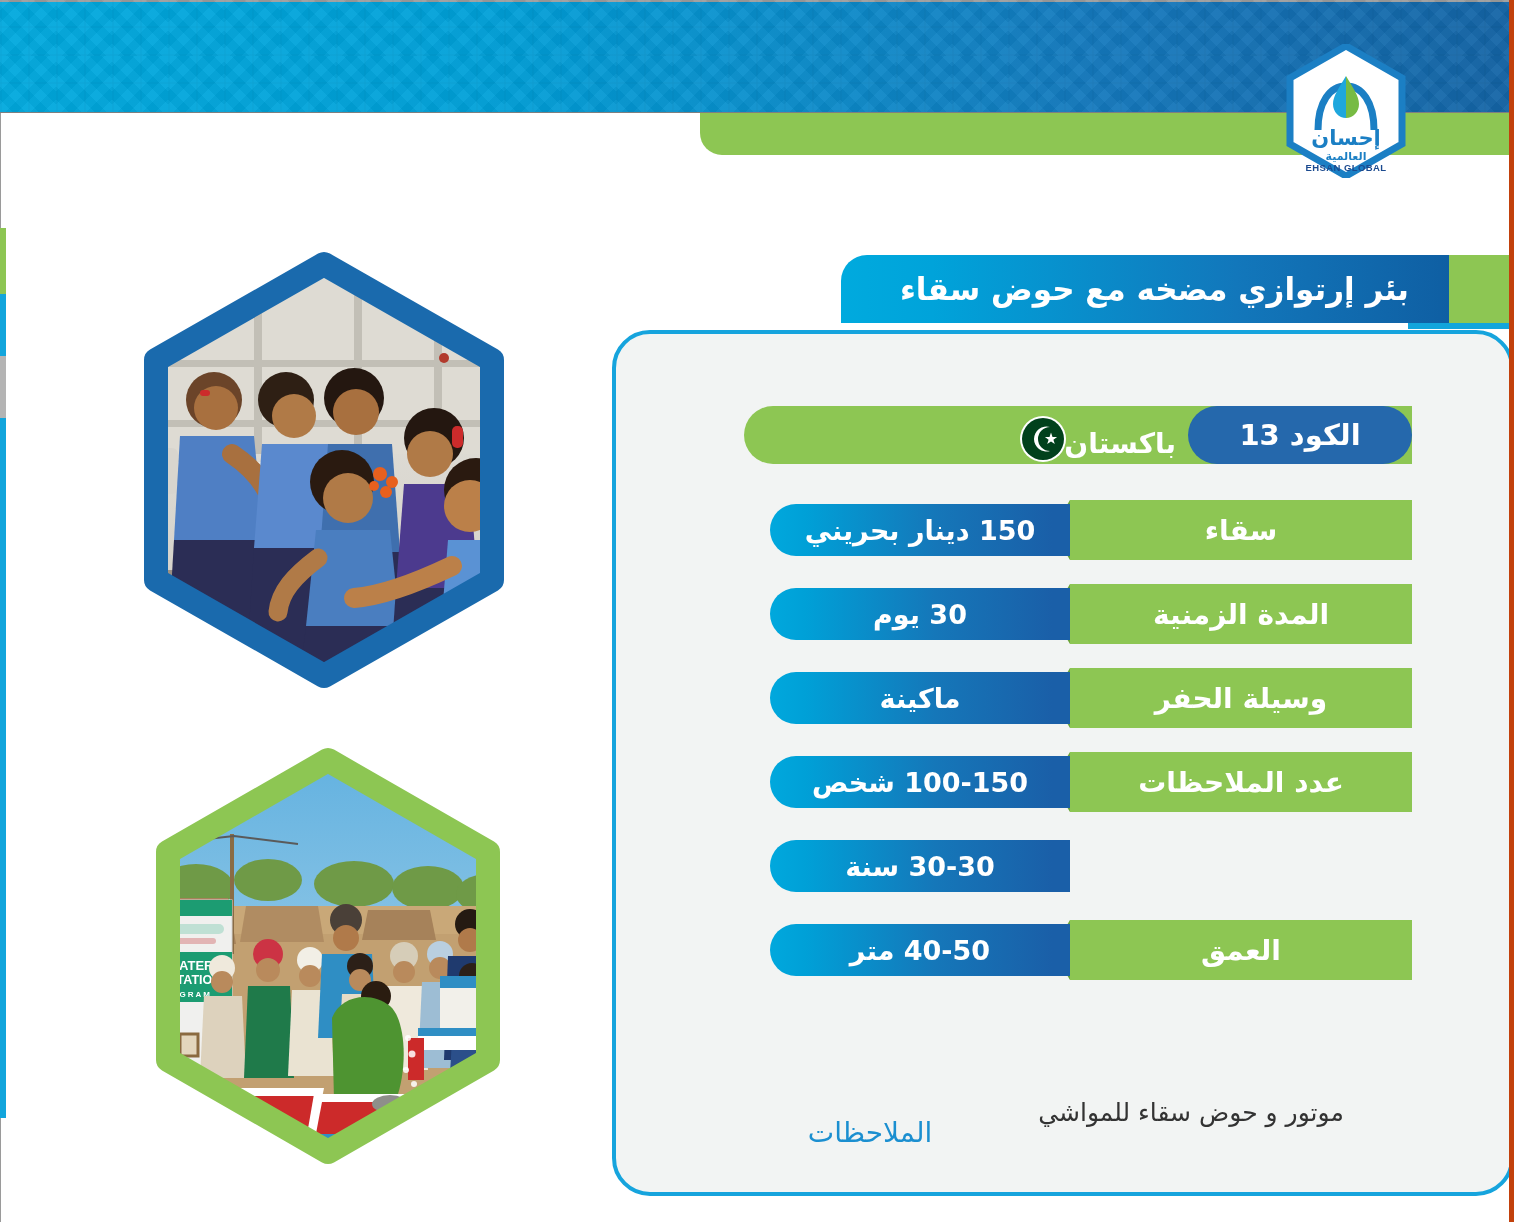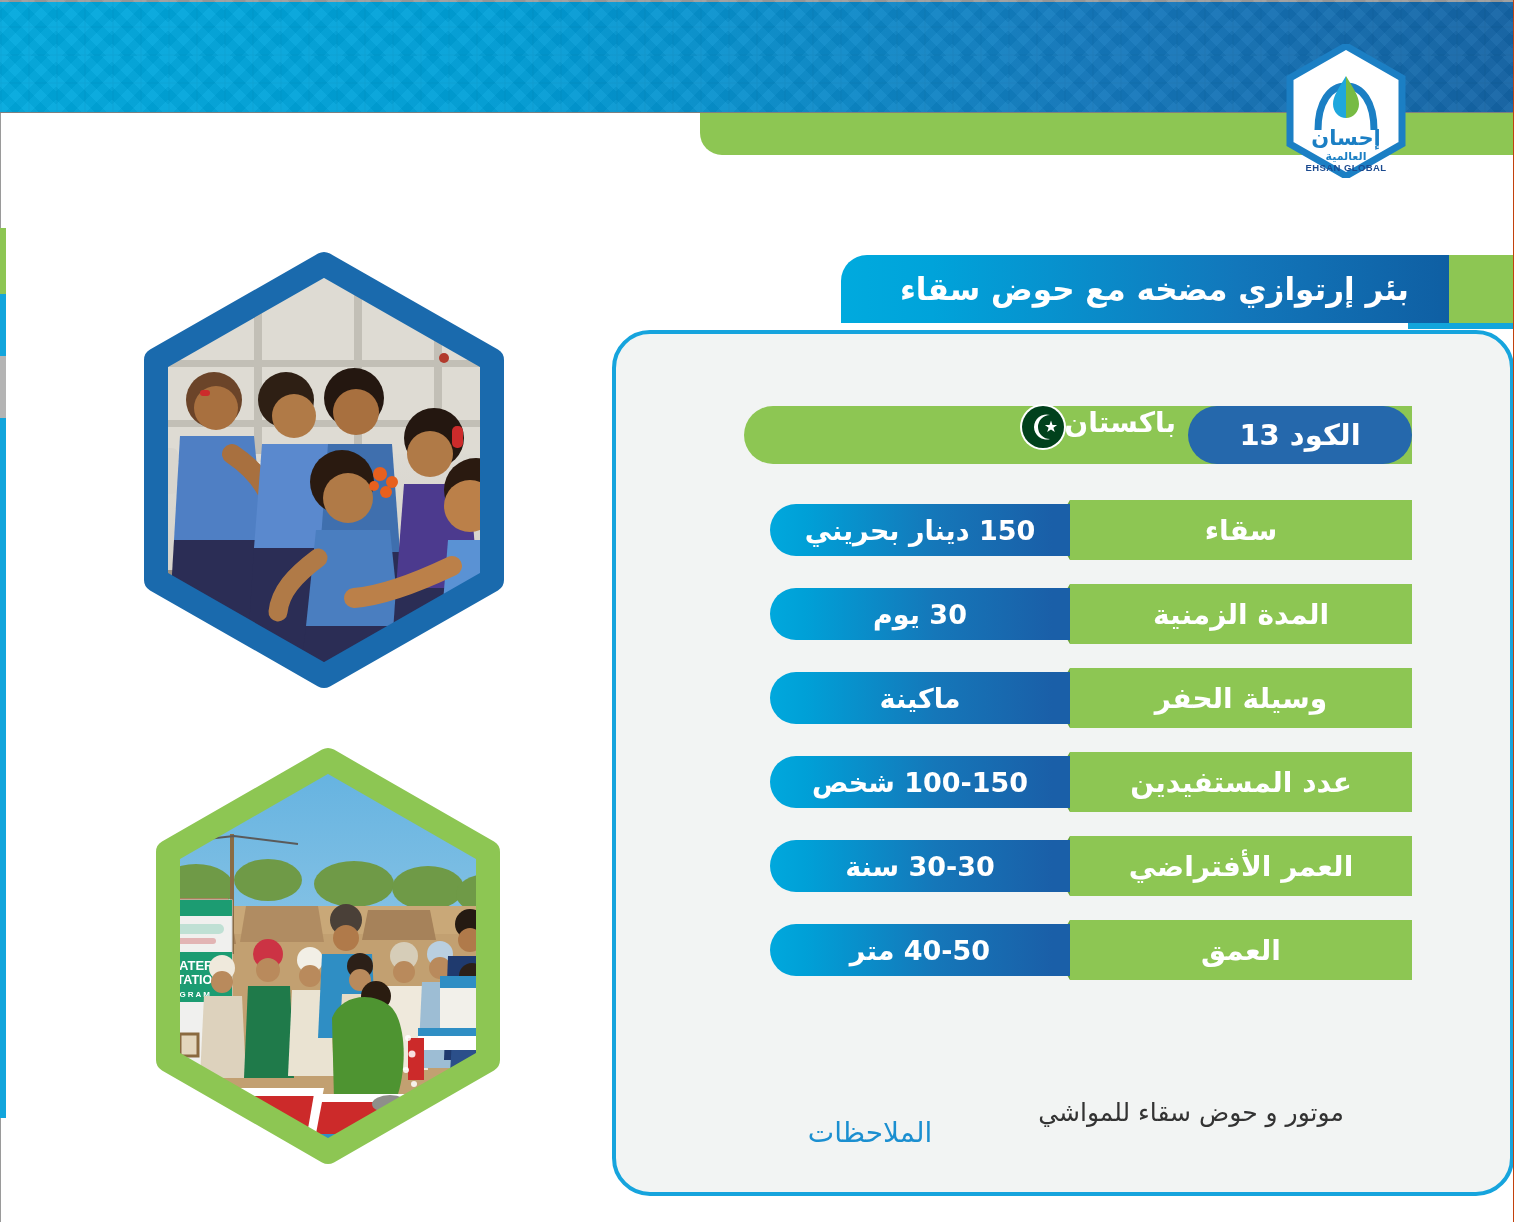--- a/index.html
+++ b/index.html
@@ -12,21 +12,21 @@
     background: #ffffff;
     font-family: "DejaVu Sans", "Liberation Sans", sans-serif;
   }
 
   #page {
     position: relative;
     width: 1514px;
     height: 1222px;
     background: #ffffff;
     overflow: hidden;
-    border-right: 1px solid #c2410c;
+    border-right: 5px solid #c2410c;
   }
 
   
   .banner {
     position: absolute;
     left: 0; top: 0;
     width: 1514px;
     height: 113px;
     background: linear-gradient(to left, #1464a5 0%, #1479bd 28%, #00a0d8 68%, #00a8dd 100%);
     overflow: hidden;
@@ -158,21 +158,21 @@
     color: #ffffff;
     font-size: 29px;
     font-weight: bold;
     text-align: center;
   }
   .country-group {
     position: absolute;
     right: 236px; top: 0;
     height: 54px;
     display: flex;
-    align-items: flex-start;
+    align-items: flex-end;
   }
   .country-name {
     color: #ffffff;
     font-size: 28px;
     font-weight: bold;
   }
   .flag-badge {
     width: 42px; height: 42px;
     border-radius: 50%;
     background: #01411c;
@@ -523,25 +523,24 @@
       </div>
       <div class="row">
         <div class="row-label">المدة الزمنية</div>
         <div class="row-value">30 يوم</div>
       </div>
       <div class="row">
         <div class="row-label">وسيلة الحفر</div>
         <div class="row-value">ماكينة</div>
       </div>
       <div class="row">
-        <div class="row-label">عدد المستفيدين</div>
+        <div class="row-label">عدد الملاحظات</div>
         <div class="row-value">100-150 شخص</div>
       </div>
       <div class="row">
-        <div class="row-label">العمر الأفتراضي</div>
         <div class="row-value">30-30 سنة</div>
       </div>
       <div class="row">
         <div class="row-label">العمق</div>
         <div class="row-value">40-50 متر</div>
       </div>
     </div>
 
   <div class="notes">
     <span class="notes-value">موتور و حوض سقاء للمواشي</span>

